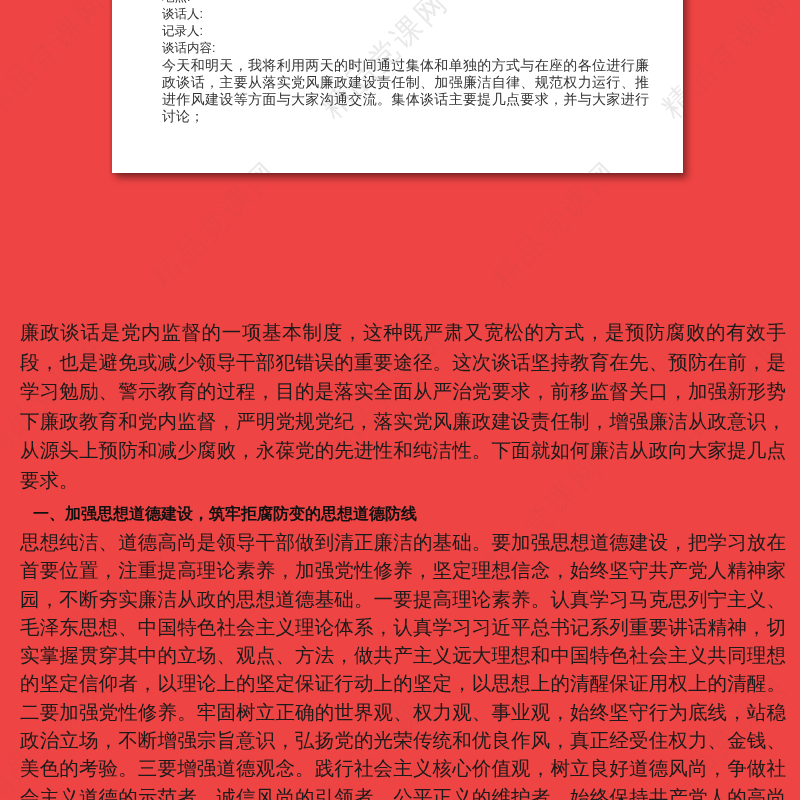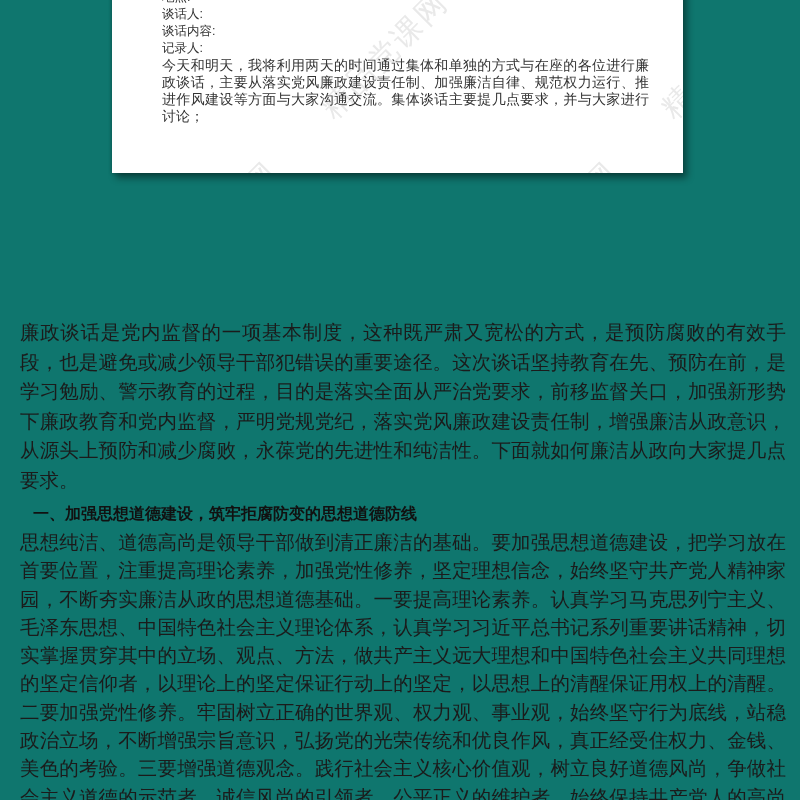--- a/index.html
+++ b/index.html
@@ -1,20 +1,20 @@
 <!DOCTYPE html>
 <html><head>
 <meta charset="utf-8">
 <style>
   html,body{margin:0;padding:0;}
   body{
     width:800px;height:800px;overflow:hidden;background:#ffffff;
     font-family:"Liberation Sans",sans-serif;
   }
-  .stage{position:absolute;left:0;top:0;width:800px;height:800px;overflow:hidden;background:#0f766e;}
+  .stage{position:absolute;left:0;top:0;width:800px;height:800px;overflow:hidden;background:#ef4444;}
 
   
   .card{
     position:absolute;left:112px;top:-14px;width:571px;height:187px;
     background:#ffffff;box-sizing:border-box;
     padding:3px 34px 10px 50px;
     box-shadow:4px 5px 7px rgba(0,0,0,.42), -1px 1px 3px rgba(0,0,0,.16);
   }
   .card .line{font-size:12.5px;line-height:17px;color:#333;}
   .card p{margin:0;font-size:14px;line-height:17px;color:#333;text-align:justify;}
@@ -42,22 +42,22 @@
   }
 </style>
 </head>
 <body>
 
 <div class="stage">
 
   <div class="card">
     <div class="line">地点:</div>
     <div class="line">谈话人:</div>
+    <div class="line">记录人:</div>
     <div class="line">谈话内容:</div>
-    <div class="line">记录人:</div>
     <p>今天和明天，我将利用两天的时间通过集体和单独的方式与在座的各位进行廉政谈话，主要从落实党风廉政建设责任制、加强廉洁自律、规范权力运行、推进作风建设等方面与大家沟通交流。集体谈话主要提几点要求，并与大家进行讨论；</p>
   </div>
 
   <div class="article">
     <p class="p1">廉政谈话是党内监督的一项基本制度，这种既严肃又宽松的方式，是预防腐败的有效手段，也是避免或减少领导干部犯错误的重要途径。这次谈话坚持教育在先、预防在前，是学习勉励、警示教育的过程，目的是落实全面从严治党要求，前移监督关口，加强新形势下廉政教育和党内监督，严明党规党纪，落实党风廉政建设责任制，增强廉洁从政意识，从源头上预防和减少腐败，永葆党的先进性和纯洁性。下面就如何廉洁从政向大家提几点要求。</p>
     <h2>一、加强思想道德建设，筑牢拒腐防变的思想道德防线</h2>
     <p class="p2">思想纯洁、道德高尚是领导干部做到清正廉洁的基础。要加强思想道德建设，把学习放在首要位置，注重提高理论素养，加强党性修养，坚定理想信念，始终坚守共产党人精神家园，不断夯实廉洁从政的思想道德基础。一要提高理论素养。认真学习马克思列宁主义、毛泽东思想、中国特色社会主义理论体系，认真学习习近平总书记系列重要讲话精神，切实掌握贯穿其中的立场、观点、方法，做共产主义远大理想和中国特色社会主义共同理想的坚定信仰者，以理论上的坚定保证行动上的坚定，以思想上的清醒保证用权上的清醒。二要加强党性修养。牢固树立正确的世界观、权力观、事业观，始终坚守行为底线，站稳政治立场，不断增强宗旨意识，弘扬党的光荣传统和优良作风，真正经受住权力、金钱、美色的考验。三要增强道德观念。践行社会主义核心价值观，树立良好道德风尚，争做社会主义道德的示范者、诚信风尚的引领者、公平正义的维护者，始终保持共产党人的高尚品格和廉洁操守。</p>
 
   </div>
 

